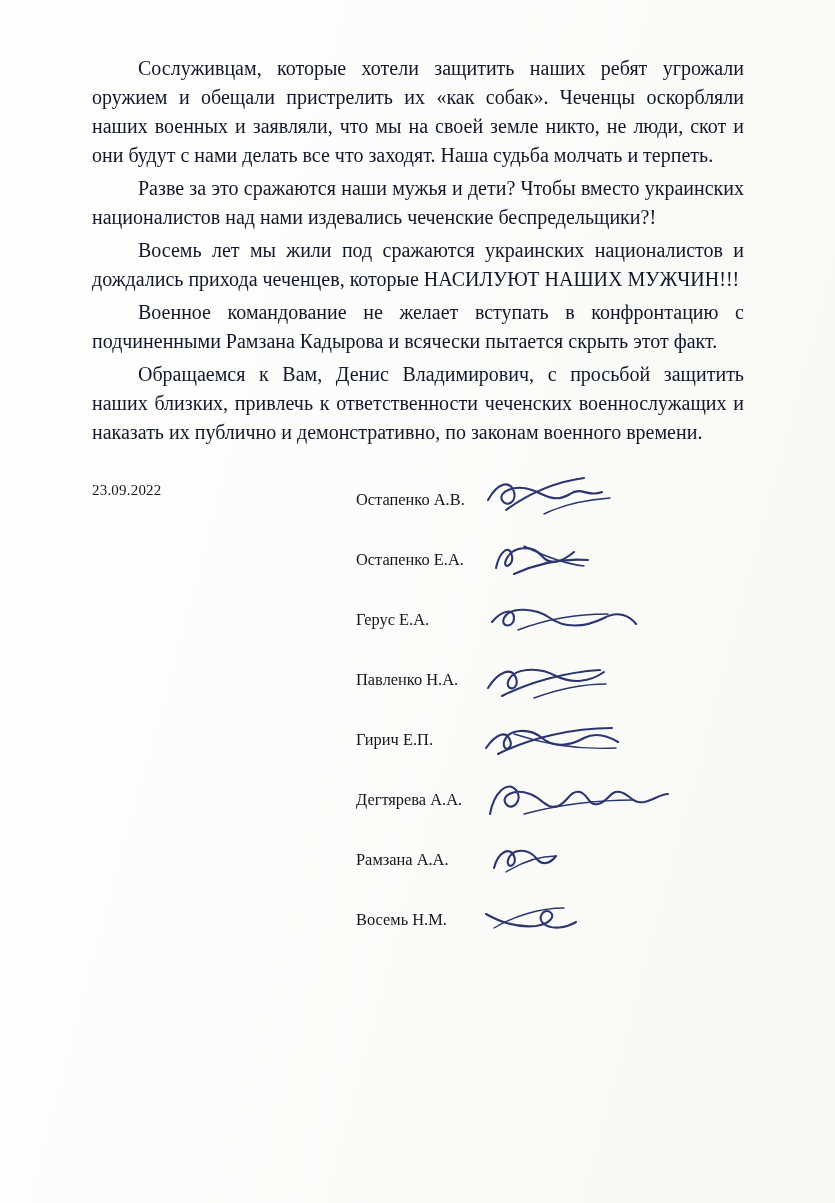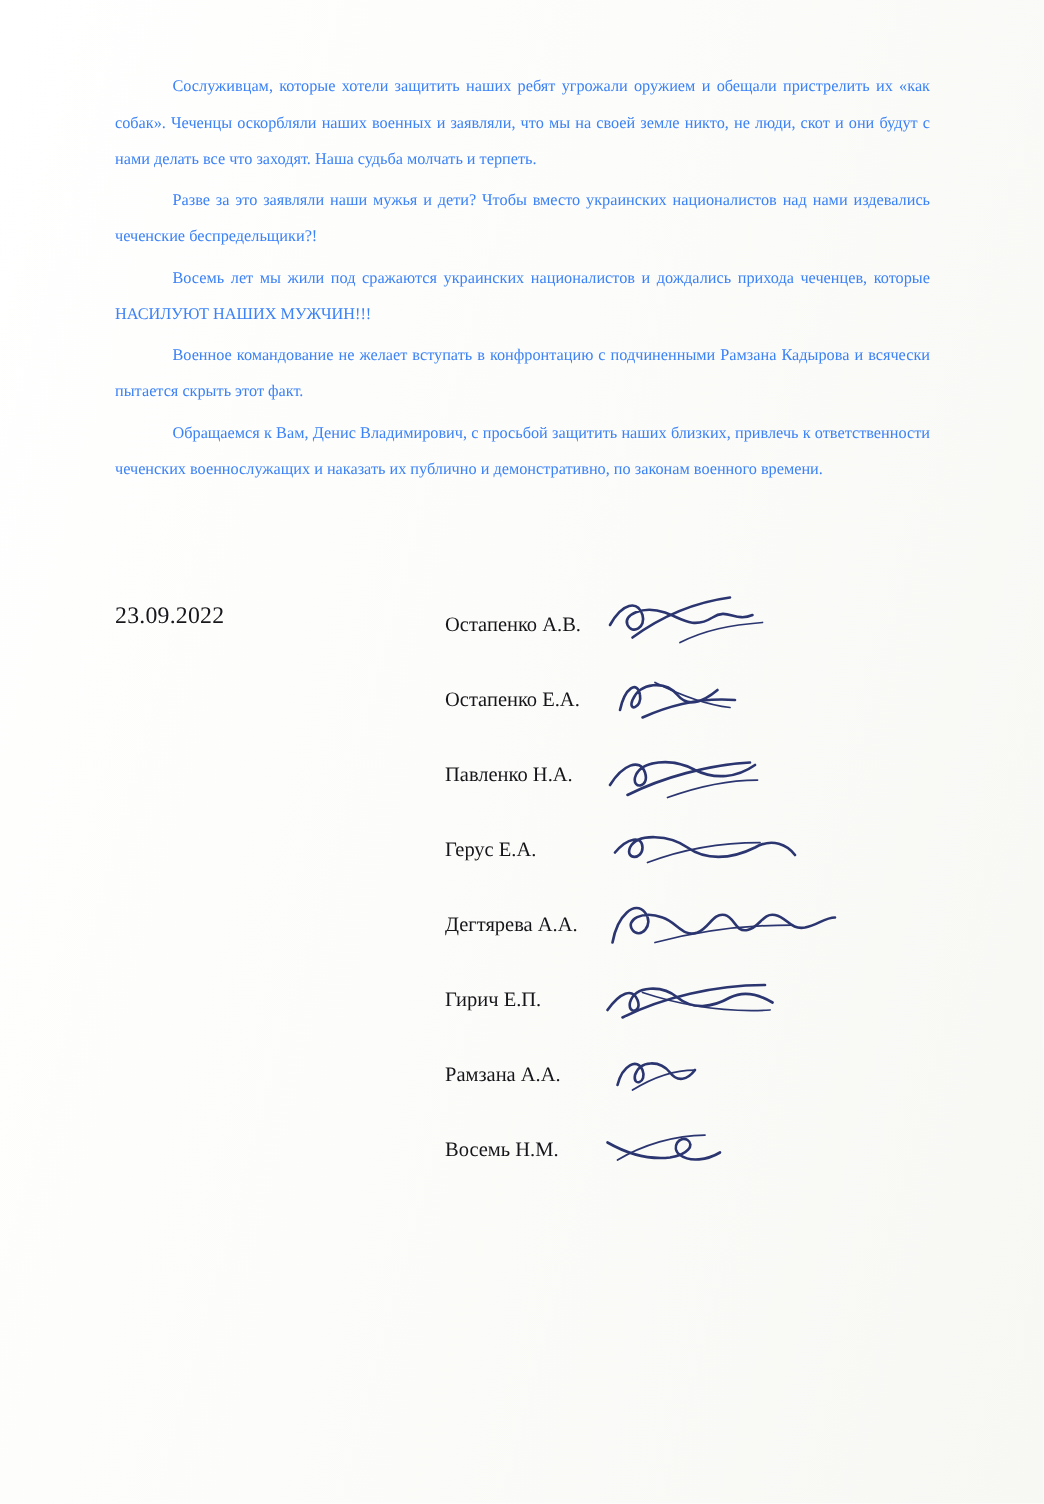--- a/index.html
+++ b/index.html
@@ -26,38 +26,38 @@
   .body-block {
     position: absolute;
     left: 92px;
     top: 54px;
     width: 652px;
   }
   .para {
     margin: 0 0 4px 0;
     text-align: justify;
     text-justify: inter-word;
-    font-size: 13px;
+    font-size: 20px;
     line-height: 29px;
     text-indent: 46px;
-    color: #3b82f6;
+    color: #0f172a;
   }
   .para:last-child { margin-bottom: 14px; }
 
   .signature-area {
     position: absolute;
     left: 92px;
     top: 474px;
     width: 652px;
   }
   .date-line {
     position: absolute;
     left: 0;
     top: 8px;
-    font-size: 19px;
+    font-size: 15px;
     letter-spacing: 0.2px;
     color: #18181c;
     text-align: center;
   }
   .signers {
     position: absolute;
     left: 264px;
     top: 0;
     width: 388px;
   }
@@ -103,21 +103,21 @@
   }
 </style>
 </head>
 <body>
 
 <div class="page">
   <div class="paper-tint"></div>
 
   <div class="body-block">
     <p class="para">Сослуживцам, которые хотели защитить наших ребят угрожали оружием и обещали пристрелить их «как собак». Чеченцы оскорбляли наших военных и заявляли, что мы на своей земле никто, не люди, скот и они будут с нами делать все что заходят. Наша судьба молчать и терпеть.</p>
-    <p class="para">Разве за это заявляли наши мужья и дети? Чтобы вместо украинских националистов над нами издевались чеченские беспредельщики?!</p>
+    <p class="para">Разве за это сражаются наши мужья и дети? Чтобы вместо украинских националистов над нами издевались чеченские беспредельщики?!</p>
     <p class="para">Восемь лет мы жили под сражаются украинских националистов и дождались прихода чеченцев, которые НАСИЛУЮТ НАШИХ МУЖЧИН!!!</p>
     <p class="para">Военное командование не желает вступать в конфронтацию с подчиненными Рамзана Кадырова и всячески пытается скрыть этот факт.</p>
     <p class="para">Обращаемся к Вам, Денис Владимирович, с просьбой защитить наших близких, привлечь к ответственности чеченских военнослужащих и наказать их публично и демонстративно, по законам военного времени.</p>
   </div>
 
   <div class="signature-area">
     <div class="date-line">23.09.2022</div>
 
     <div class="signers">
 
@@ -137,62 +137,62 @@
         <span class="signer-mark">
           <svg viewBox="0 0 230 50" preserveAspectRatio="none">
             <path class="ink" d="M12 34 C16 16, 26 10, 28 22 C30 32, 18 36, 22 26 C28 12, 48 10, 58 22 C66 32, 78 28, 90 18"></path>
             <path class="ink" d="M30 40 C52 30, 78 24, 104 26"></path>
             <path class="ink-thin" d="M40 12 C60 22, 82 30, 100 32"></path>
           </svg>
         </span>
       </div>
 
       <div class="signer-row">
+        <span class="signer-name">Герус Е.А.</span>
+        <span class="signer-mark">
+          <svg viewBox="0 0 230 50" preserveAspectRatio="none">
+            <path class="ink" d="M8 28 C18 16, 30 14, 30 24 C30 34, 16 34, 20 24 C26 12, 52 14, 66 24 C80 34, 100 34, 120 24 C134 16, 146 22, 152 30"></path>
+            <path class="ink-thin" d="M34 36 C60 26, 92 20, 124 20"></path>
+          </svg>
+        </span>
+      </div>
+
+      <div class="signer-row">
         <span class="signer-name">Павленко Н.А.</span>
         <span class="signer-mark">
           <svg viewBox="0 0 230 50" preserveAspectRatio="none">
             <path class="ink" d="M4 34 C14 18, 28 12, 32 24 C36 36, 22 38, 24 28 C28 14, 54 12, 72 22 C88 30, 106 28, 120 18"></path>
             <path class="ink" d="M18 42 C46 28, 82 18, 116 16"></path>
             <path class="ink-thin" d="M50 44 C72 36, 96 30, 122 30"></path>
           </svg>
         </span>
       </div>
 
       <div class="signer-row">
-        <span class="signer-name">Герус Е.А.</span>
-        <span class="signer-mark">
-          <svg viewBox="0 0 230 50" preserveAspectRatio="none">
-            <path class="ink" d="M8 28 C18 16, 30 14, 30 24 C30 34, 16 34, 20 24 C26 12, 52 14, 66 24 C80 34, 100 34, 120 24 C134 16, 146 22, 152 30"></path>
-            <path class="ink-thin" d="M34 36 C60 26, 92 20, 124 20"></path>
-          </svg>
-        </span>
-      </div>
-
-      <div class="signer-row">
-        <span class="signer-name">Дегтярева А.А.</span>
-        <span class="signer-mark">
-          <svg viewBox="0 0 230 50" preserveAspectRatio="none">
-            <path class="ink" d="M6 40 C10 18, 24 6, 32 16 C40 26, 28 38, 22 30 C16 22, 30 14, 46 20 C58 24, 62 36, 74 32 C84 28, 86 16, 96 18 C104 20, 104 32, 114 30 C124 28, 126 16, 136 18 C146 20, 148 30, 160 28 C170 26, 176 20, 184 20"></path>
-            <path class="ink-thin" d="M40 40 C70 32, 110 26, 150 26"></path>
-          </svg>
-        </span>
-      </div>
-
-      <div class="signer-row">
         <span class="signer-name">Гирич Е.П.</span>
         <span class="signer-mark">
           <svg viewBox="0 0 230 50" preserveAspectRatio="none">
             <path class="ink" d="M2 34 C12 20, 22 16, 26 26 C30 36, 18 38, 20 28 C24 14, 46 14, 58 24 C70 34, 86 32, 100 24 C112 18, 124 22, 134 28"></path>
             <path class="ink" d="M14 40 C46 24, 88 14, 128 14"></path>
             <path class="ink-thin" d="M30 20 C60 30, 96 36, 132 34"></path>
           </svg>
         </span>
       </div>
 
       <div class="signer-row">
+        <span class="signer-name">Дегтярева А.А.</span>
+        <span class="signer-mark">
+          <svg viewBox="0 0 230 50" preserveAspectRatio="none">
+            <path class="ink" d="M6 40 C10 18, 24 6, 32 16 C40 26, 28 38, 22 30 C16 22, 30 14, 46 20 C58 24, 62 36, 74 32 C84 28, 86 16, 96 18 C104 20, 104 32, 114 30 C124 28, 126 16, 136 18 C146 20, 148 30, 160 28 C170 26, 176 20, 184 20"></path>
+            <path class="ink-thin" d="M40 40 C70 32, 110 26, 150 26"></path>
+          </svg>
+        </span>
+      </div>
+
+      <div class="signer-row">
         <span class="signer-name">Рамзана А.А.</span>
         <span class="signer-mark">
           <svg viewBox="0 0 230 50" preserveAspectRatio="none">
             <path class="ink" d="M10 34 C14 18, 26 12, 30 22 C34 32, 22 36, 24 26 C28 14, 44 14, 52 24 C58 32, 66 30, 72 22"></path>
             <path class="ink-thin" d="M22 38 C38 28, 56 22, 72 22"></path>
           </svg>
         </span>
       </div>
 
 

